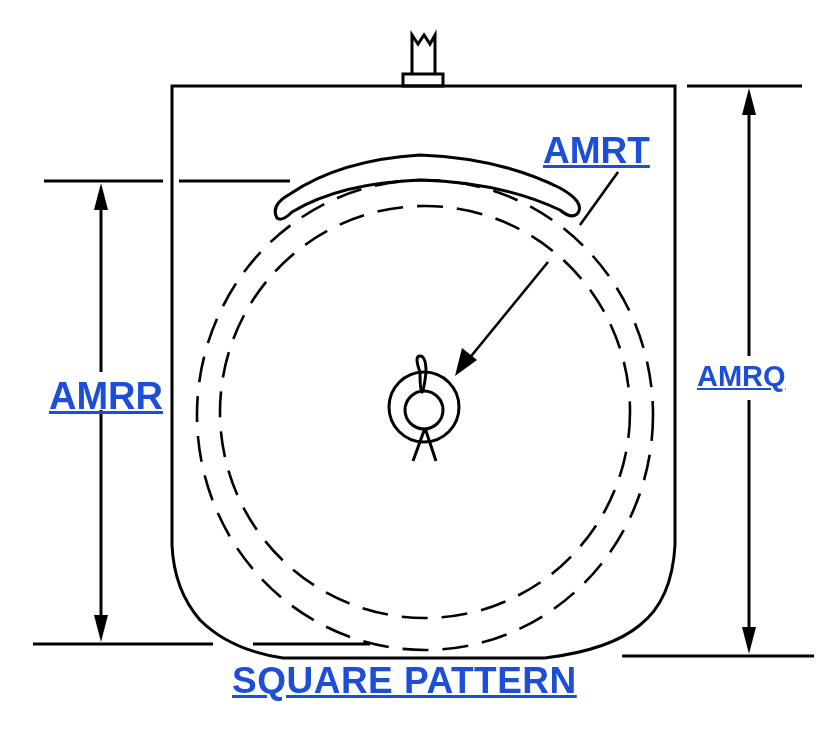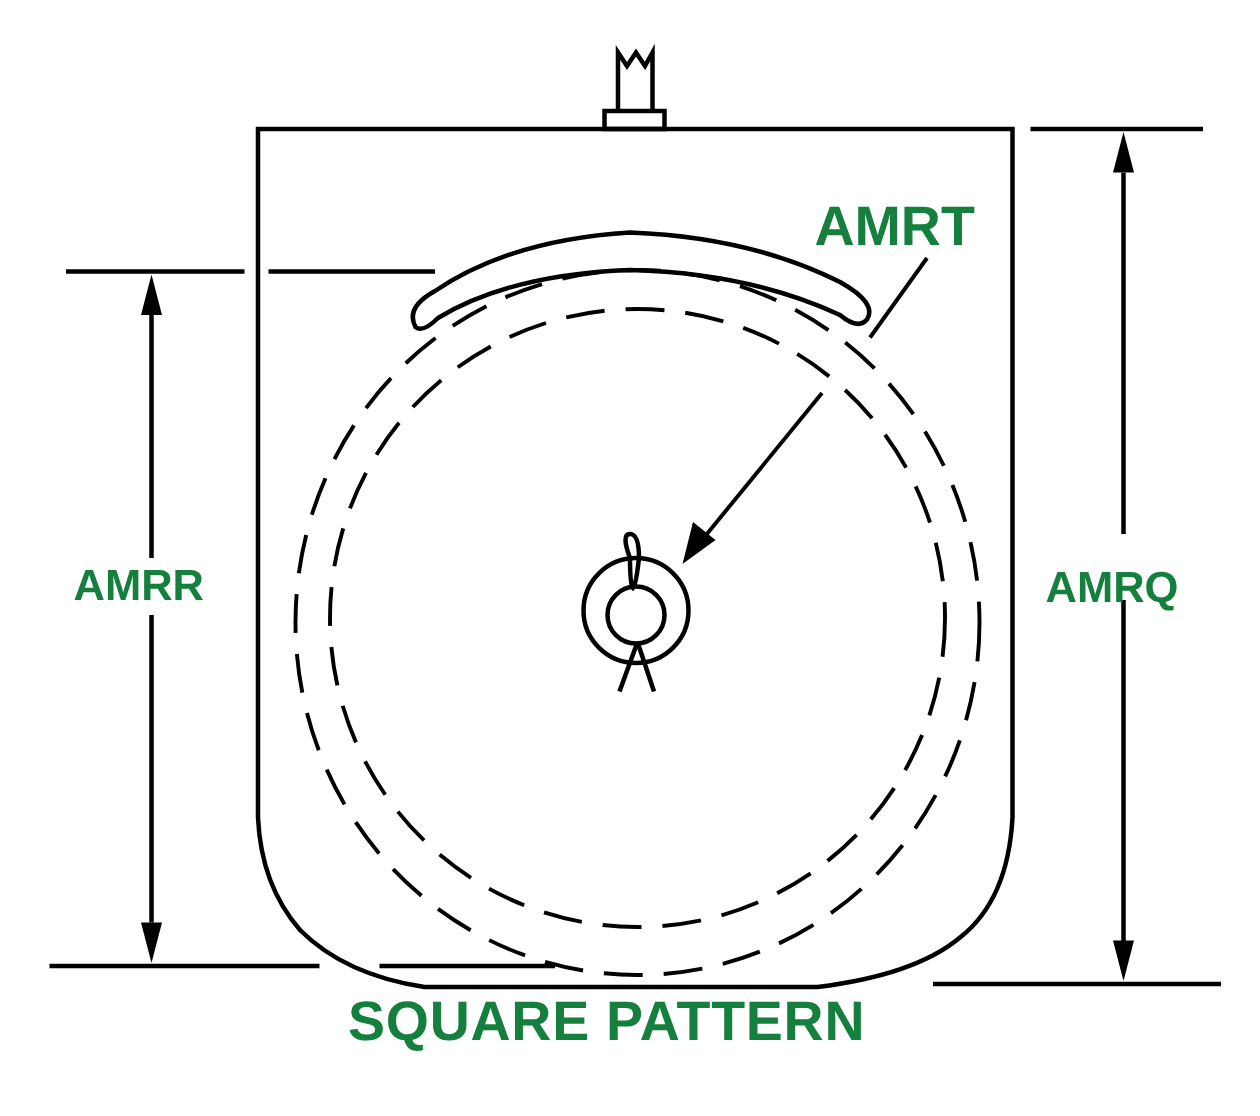--- a/index.html
+++ b/index.html
@@ -1,21 +1,21 @@
 <!DOCTYPE html>
 <html><head>
 <meta charset="utf-8">
 <style>
   html, body { margin:0; padding:0; background:#ffffff; }
   body { width:840px; height:744px; position:relative; overflow:hidden; }
   svg { position:absolute; left:0; top:0; }
-  .lbl { position:absolute; font-family:"Liberation Sans", sans-serif; font-weight:bold; color:#15803d; white-space:nowrap; }
+  .lbl { position:absolute; font-family:"Liberation Sans", sans-serif; font-weight:bold; color:#1d4ed8; white-space:nowrap;text-decoration:underline; }
   #amrt { left:543px; top:130px; font-size:37px; }
-  #amrr { left:49px; top:375px; font-size:29px; }
-  #amrq { left:697px; top:360px; font-size:29px;margin-top:16px; }
+  #amrr { left:49px; top:375px; font-size:38px; }
+  #amrq { left:697px; top:360px; font-size:29px; }
   #title { left:232px; top:660px; font-size:37px; letter-spacing:0.5px; }
 </style>
 </head>
 <body>
 
 <svg width="840" height="744" viewBox="0 0 840 744">
   <g fill="none" stroke="#000" stroke-width="3">
 
     <path d="M172,86 L675,86 L675,545 Q672,600 640,625 Q610,650 545,658 L283,658 Q230,650 200,620 Q174,590 172,545 Z"></path>
 

